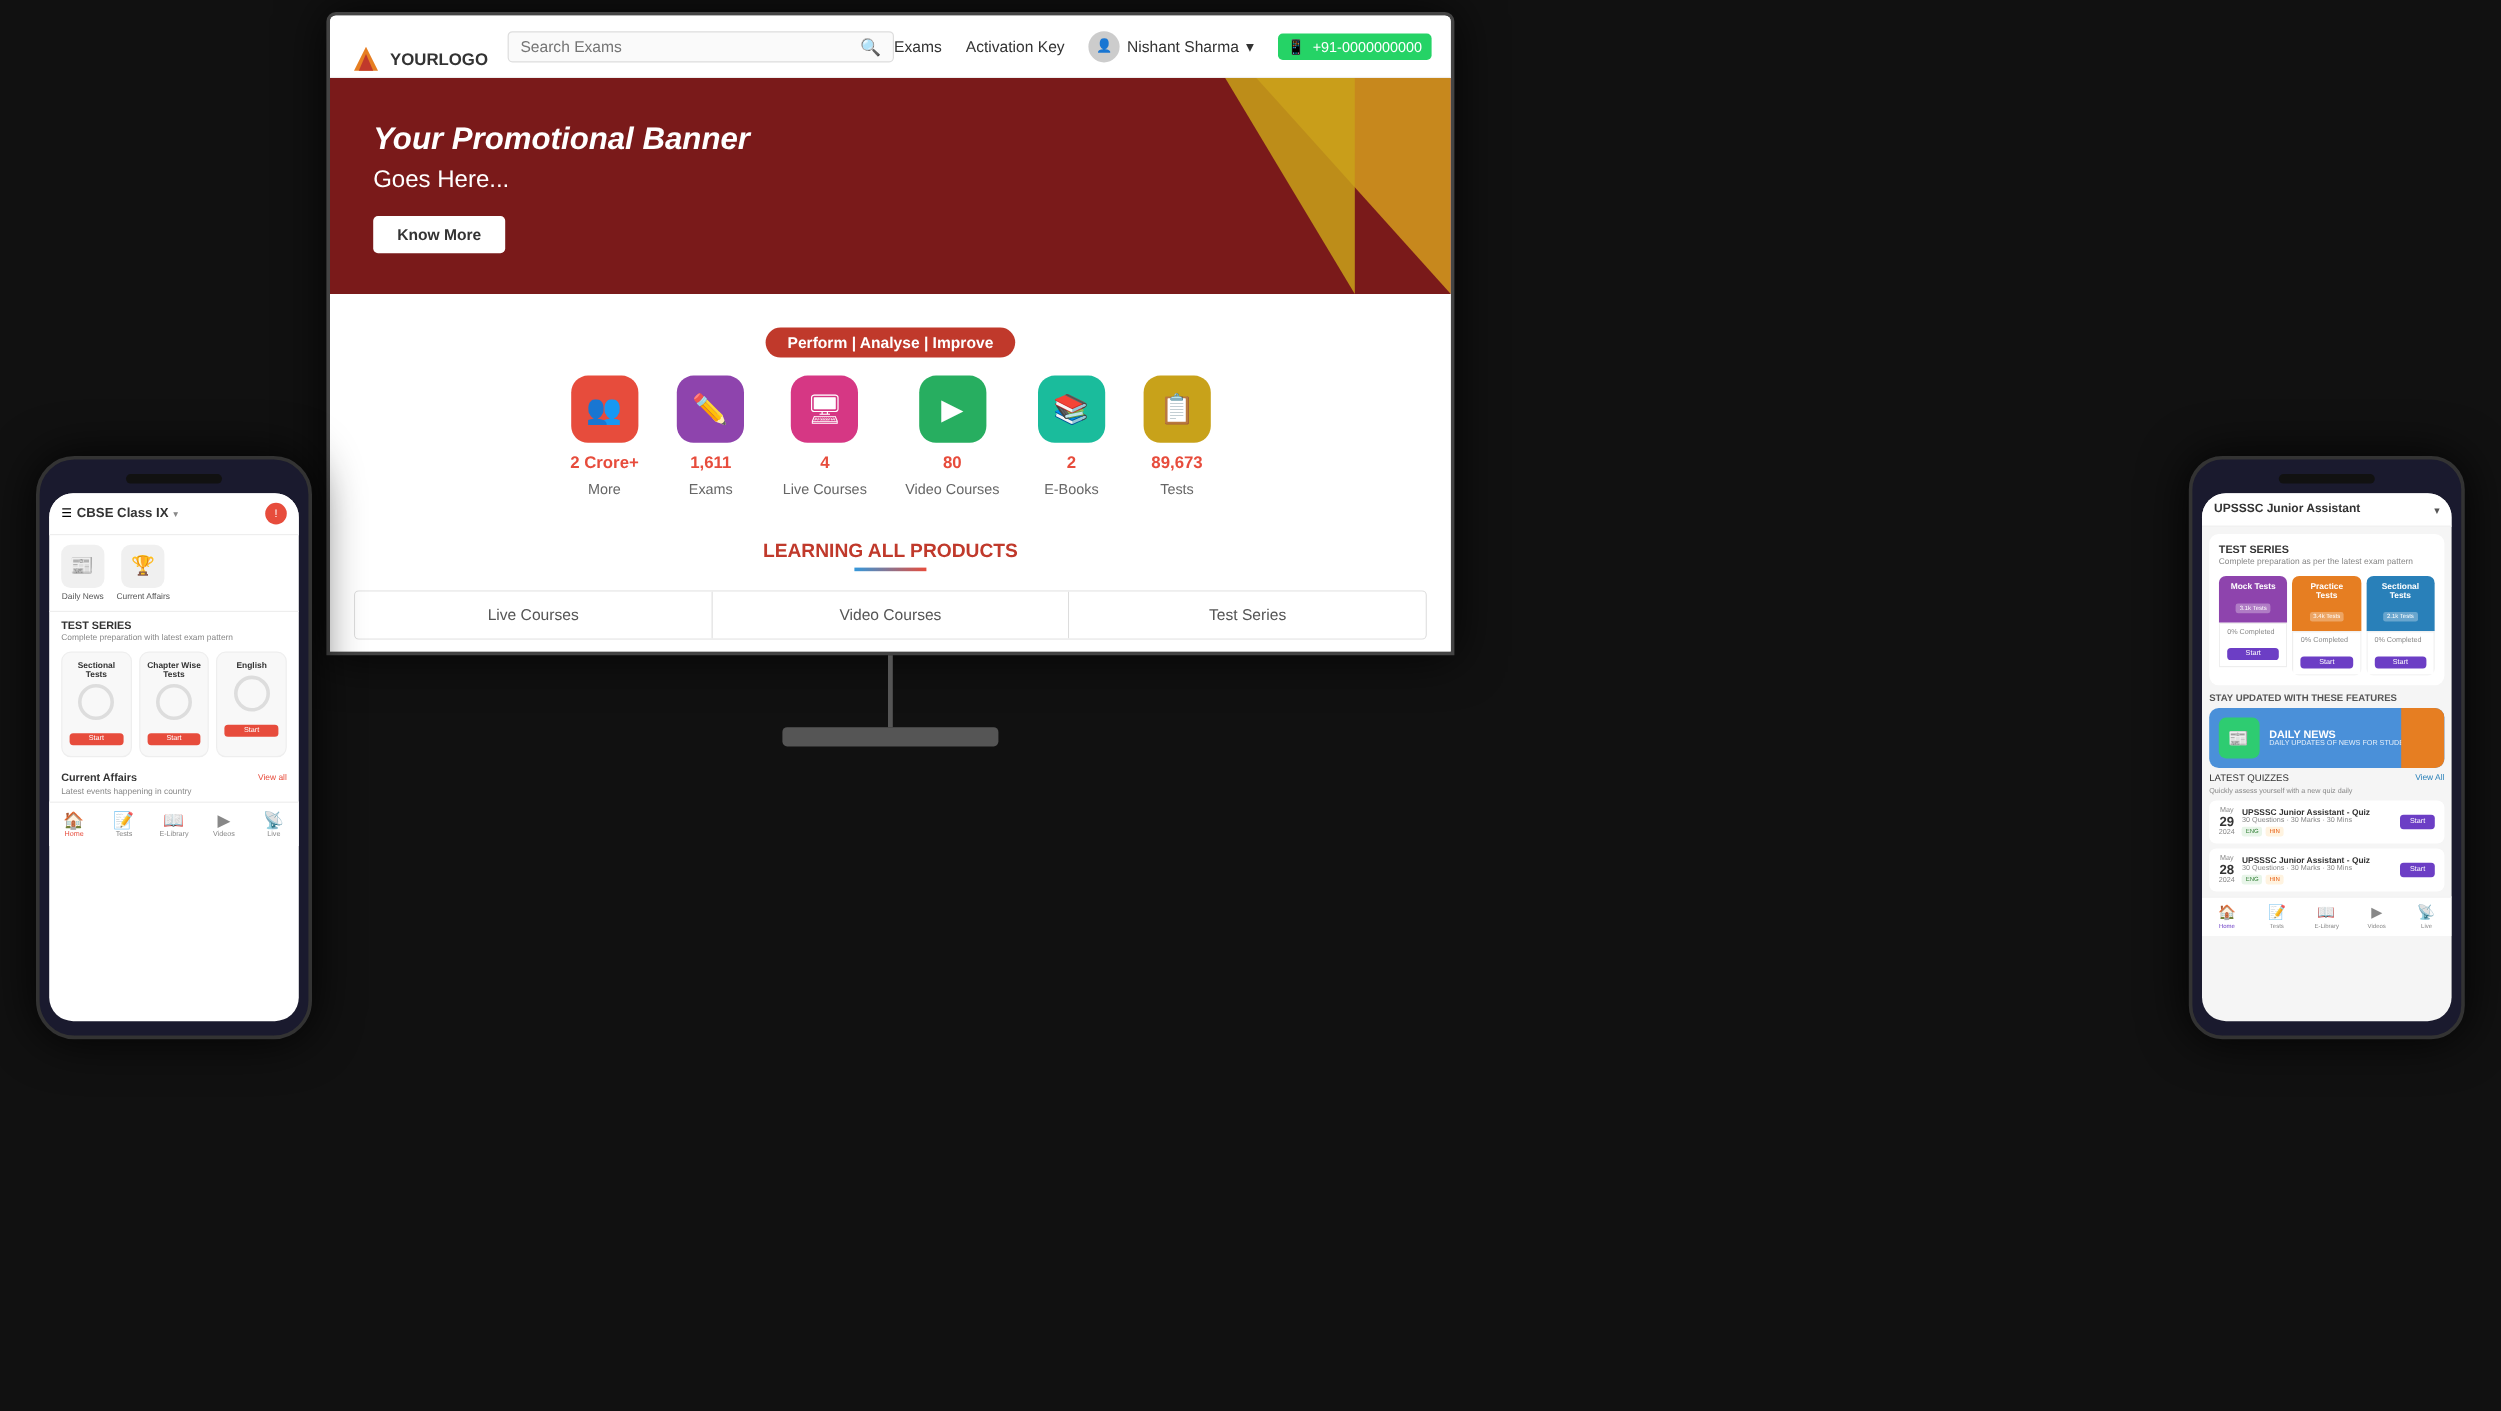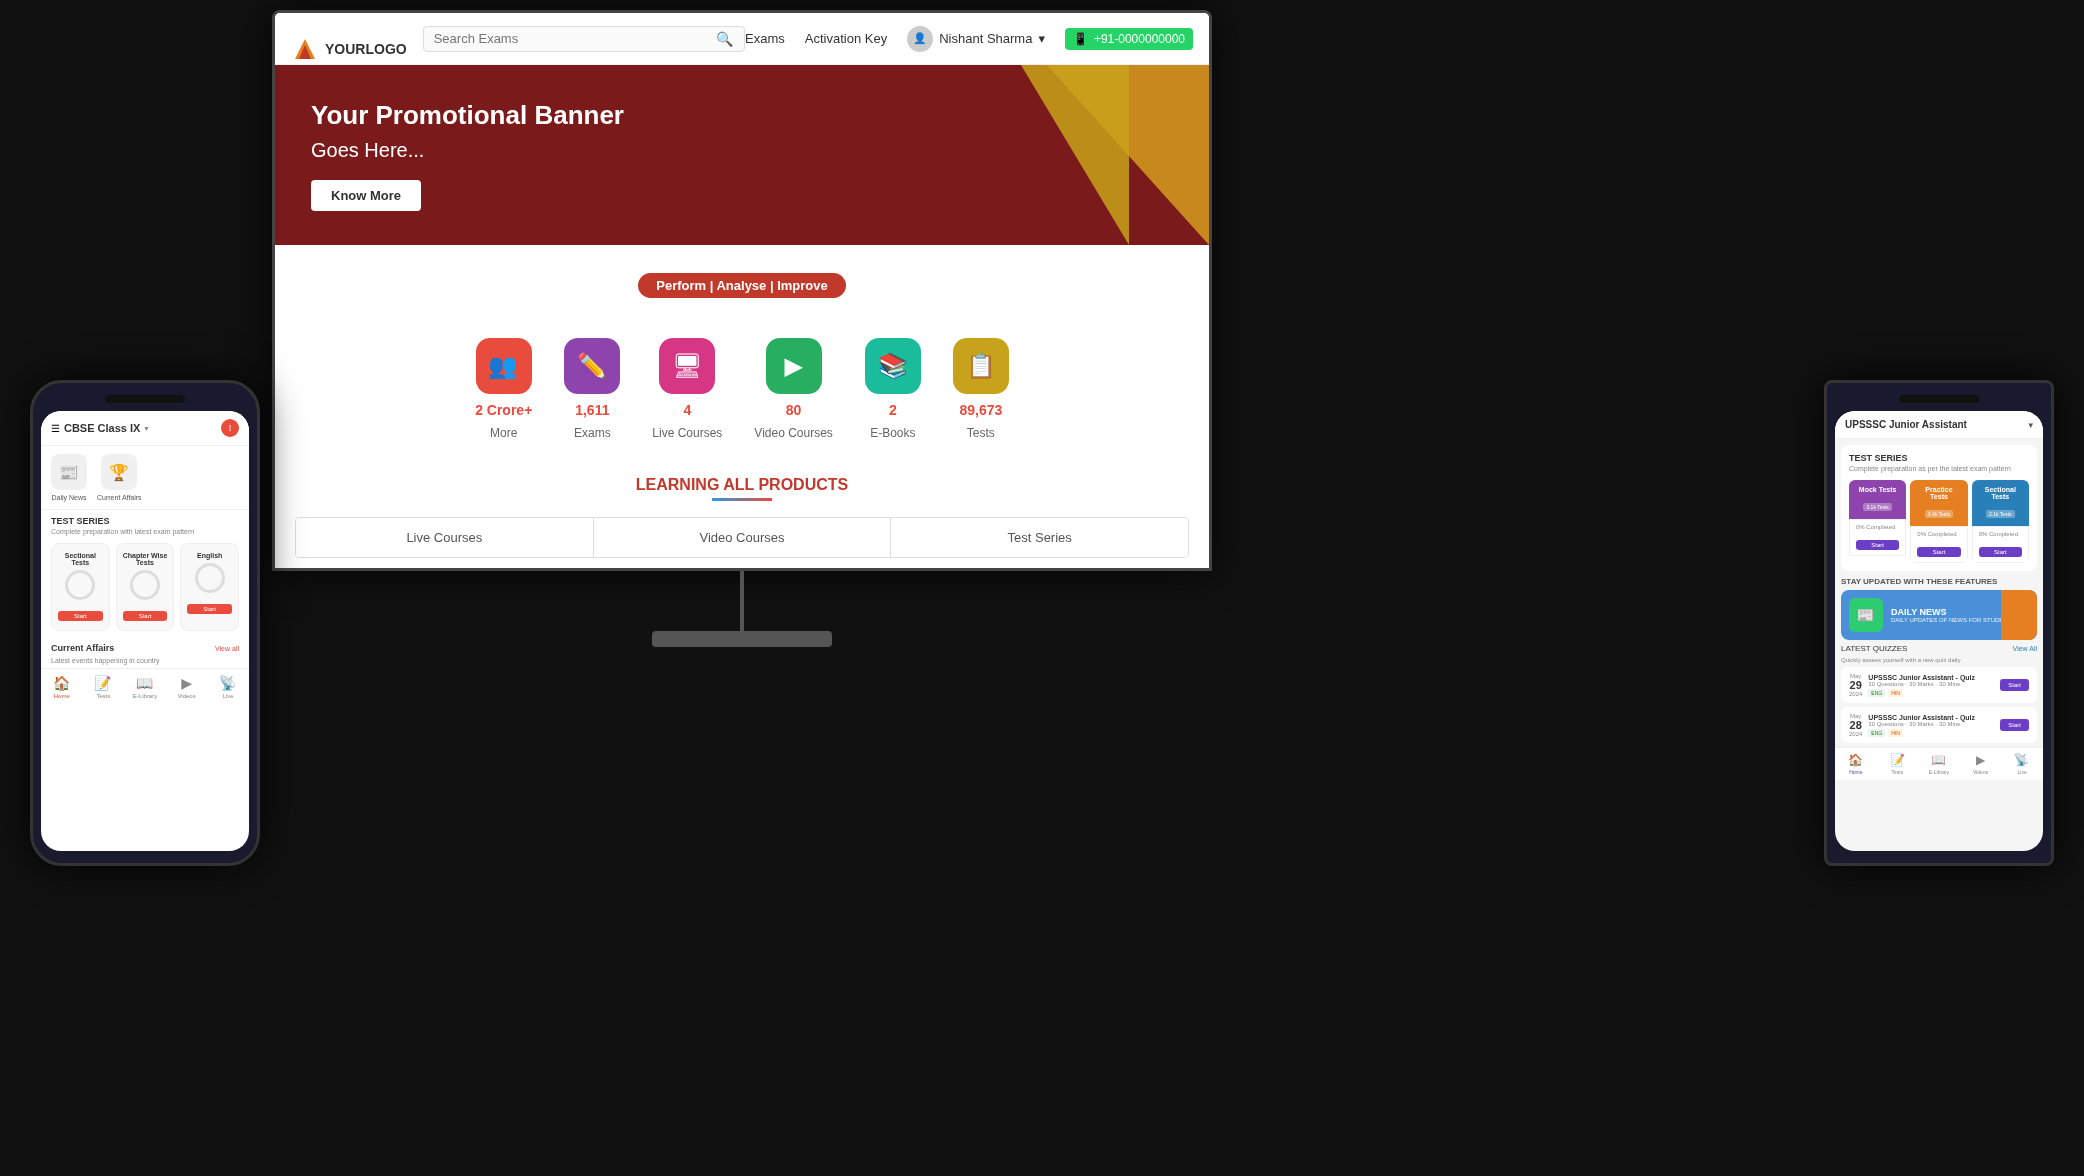--- a/index.html
+++ b/index.html
@@ -149,20 +149,21 @@
       padding: 24px 36px;
     }
     .banner-text-area {
       z-index: 2;
     }
     .banner-title {
       font-size: 26px;
       font-weight: 700;
       color: #fff;
       margin-bottom: 8px;
+      font-style: italic;
     }
     .banner-subtitle {
       font-size: 20px;
       color: #fff;
       margin-bottom: 18px;
     }
     .banner-btn {
       background: #fff;
       border: none;
       padding: 8px 20px;
@@ -216,21 +217,21 @@
       margin-bottom: 12px;
     }
     .perform-badge {
       display: inline-block;
       background: #c0392b;
       color: #fff;
       padding: 5px 18px;
       border-radius: 20px;
       font-size: 13px;
       font-weight: 600;
-      margin-bottom: 40px;
+      margin-bottom: 15px;
     }
     .stats-grid {
       display: flex;
       justify-content: center;
       gap: 32px;
     }
     .stat-item {
       display: flex;
       flex-direction: column;
       align-items: center;
@@ -511,21 +512,21 @@
     }
     .phone-nav-label.active { color: #e74c3c; }
 
     
     .phone-right {
       position: absolute;
       right: 30px;
       top: 380px;
       width: 230px;
       background: #1a1a2e;
-      border-radius: 8px;
+      border-radius: 28px;
       padding: 12px 8px;
       box-shadow: 0 0 40px rgba(0,0,0,0.9);
       border: 3px solid #333;
     }
     .phone-screen-right {
       background: #f5f5f5;
       border-radius: 20px;
       overflow: hidden;
       height: 440px;
     }

